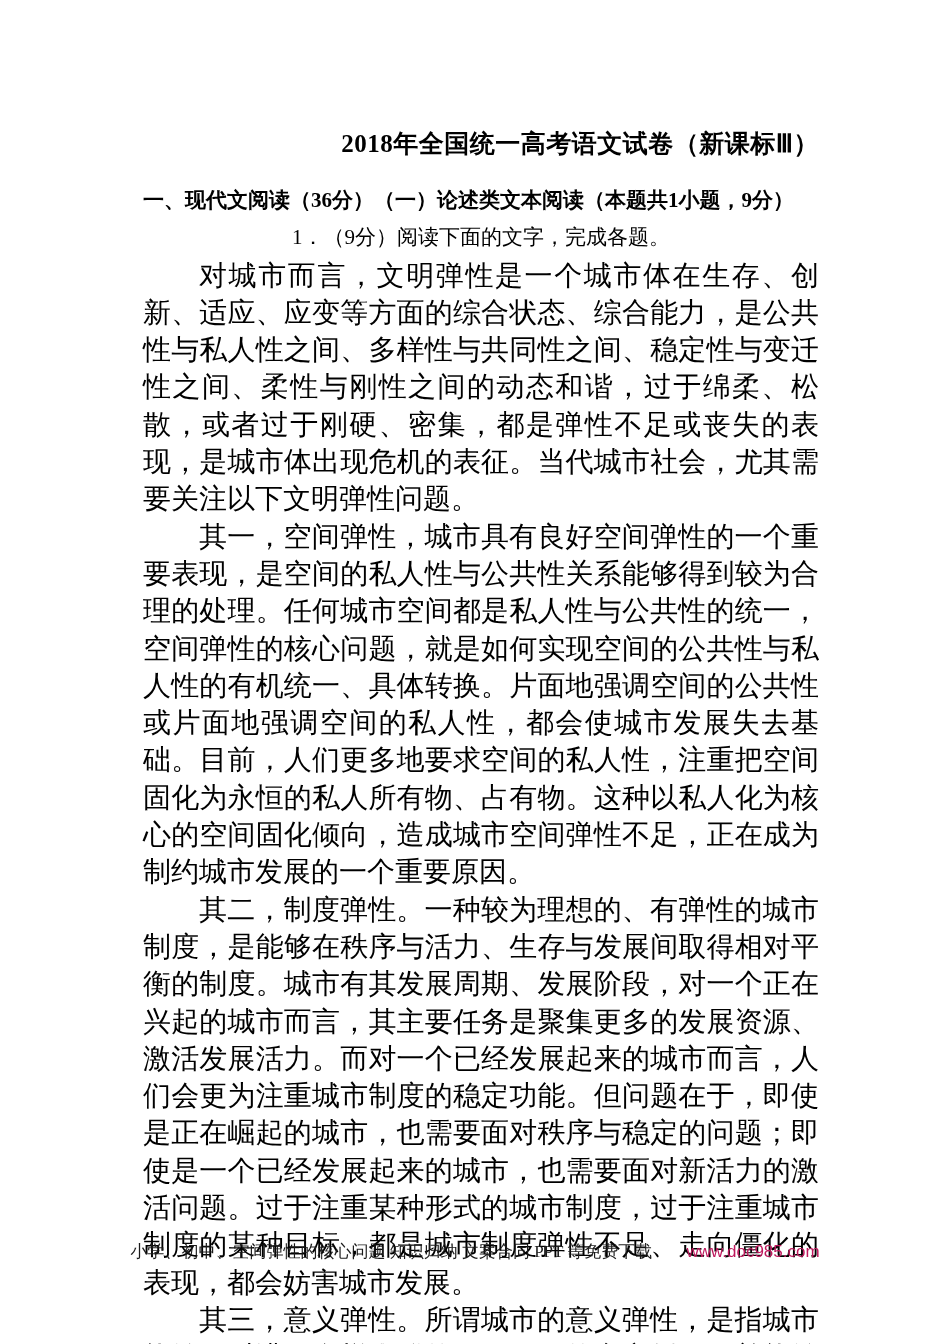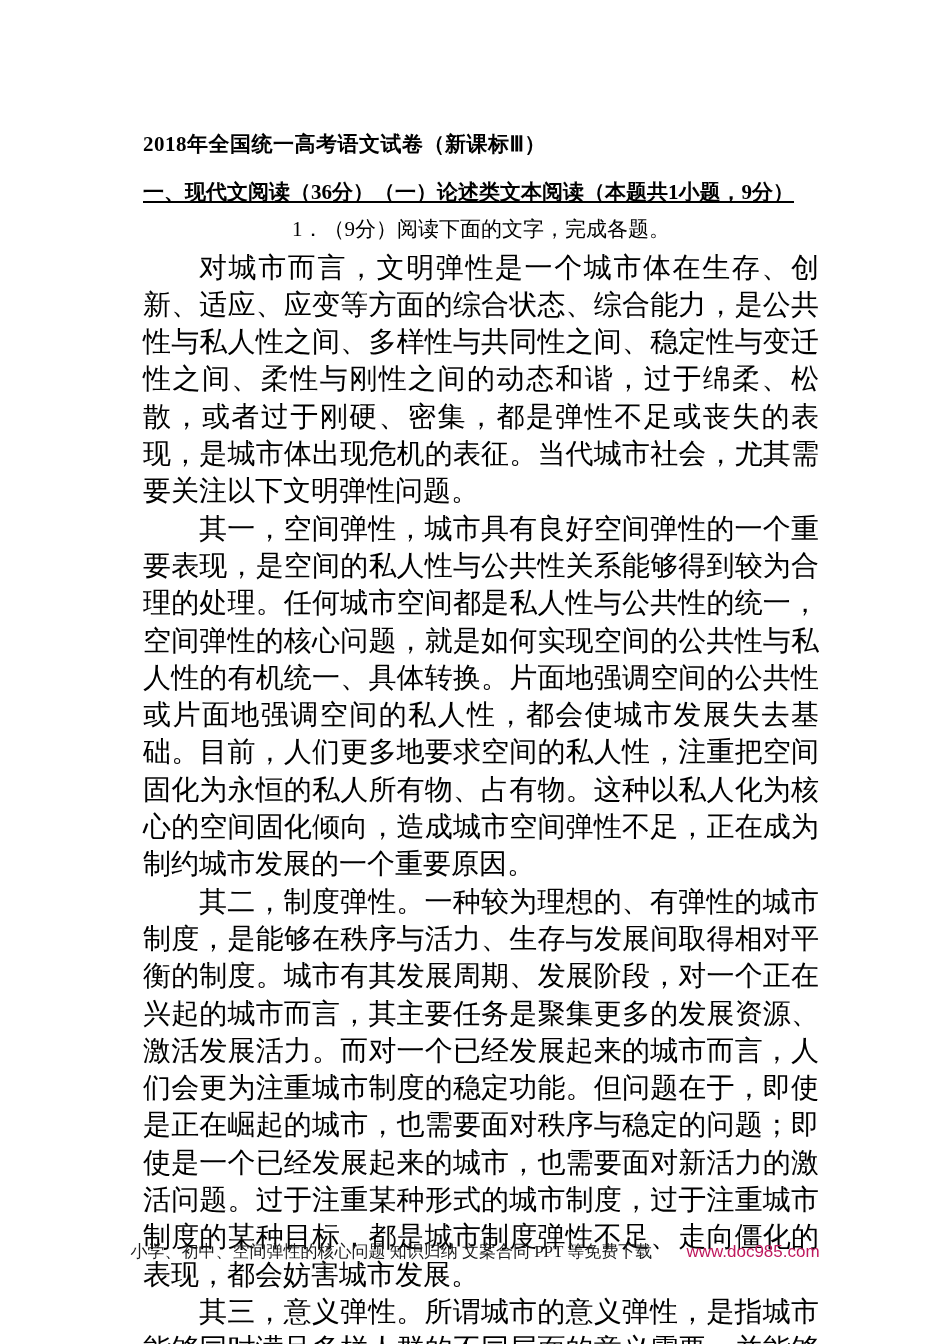--- a/index.html
+++ b/index.html
@@ -16,34 +16,33 @@
     font-family: "Liberation Serif", serif;
     overflow: hidden;
   }
   .doc {
     position: absolute;
     left: 143px;
     top: 126px;
     width: 676px;
   }
   .doc-title {
-    margin: 0 0 12px 0;
-    font-size: 21px;
+    margin: 0 0 20px 0;
+    font-size: 25px;
     font-weight: bold;
-    text-align: left;
+    text-align: right;
     line-height: 36px;
     letter-spacing: 0.5px;
   }
   .section-heading {
     font-size: 21px;
     font-weight: bold;
     line-height: 37.3px;
     margin: 0;
     text-align: justify;
-    text-decoration: underline;
   }
   .question-intro {
     font-size: 21px;
     line-height: 37.3px;
     margin: 0;
     text-align: center;
   }
   .para {
     font-size: 28px;
     line-height: 37.3px;

